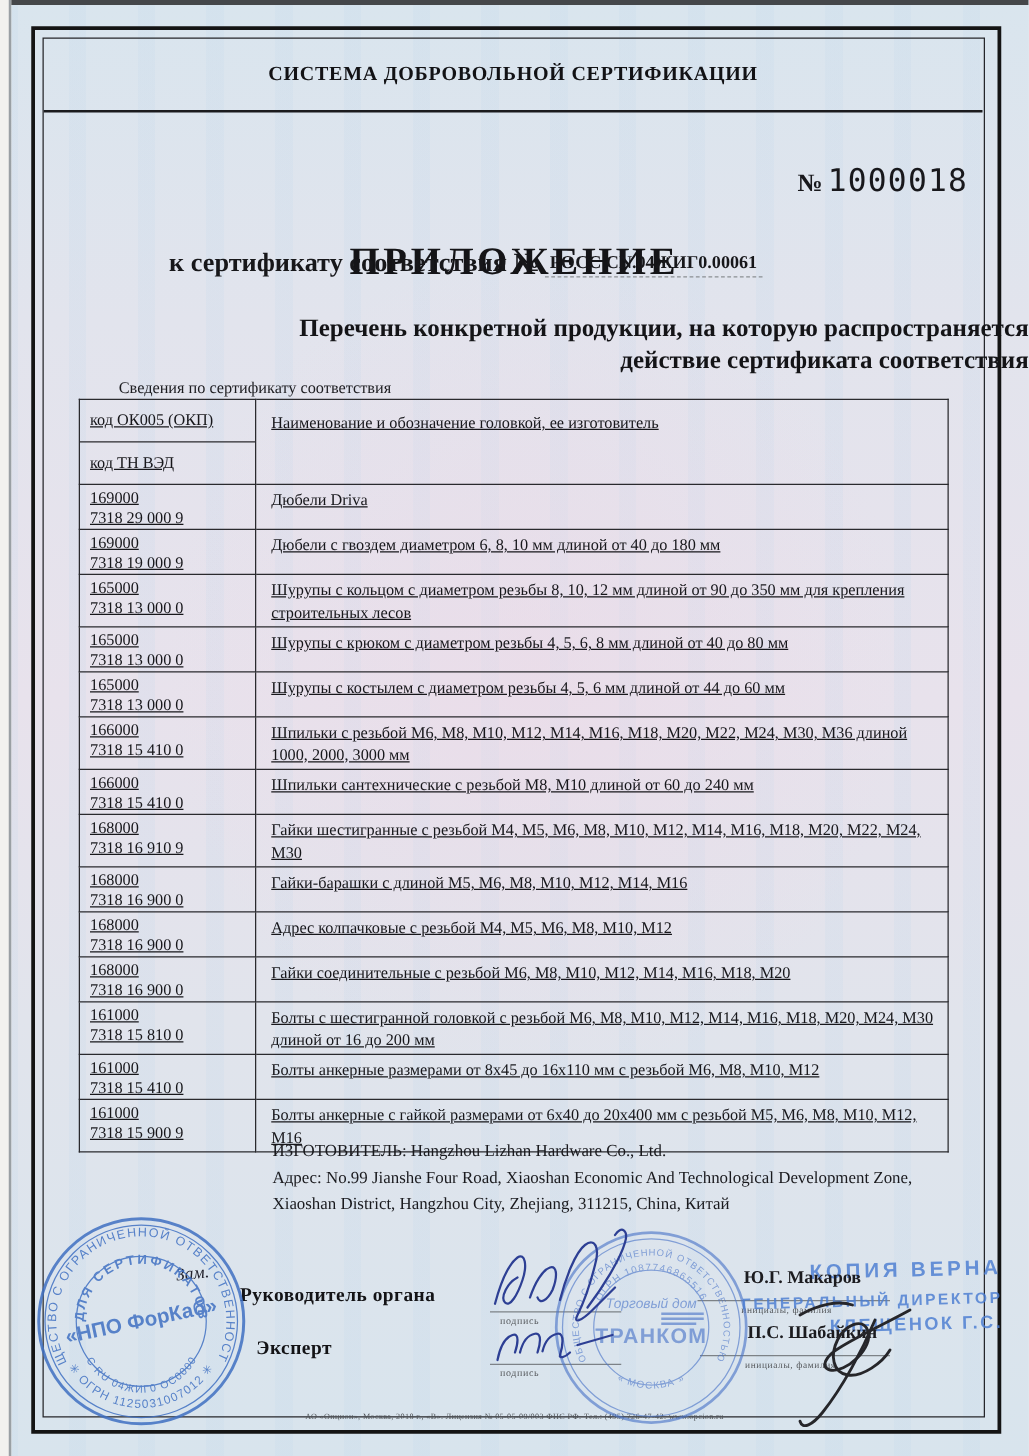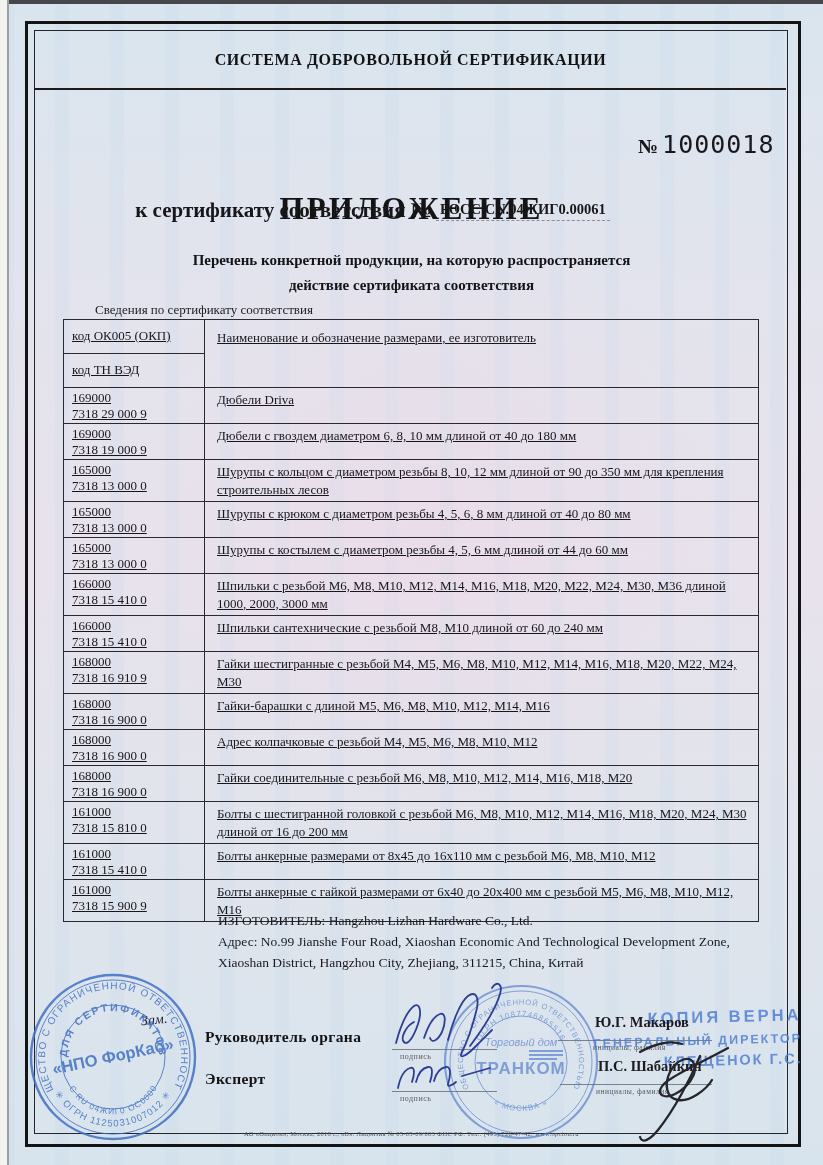--- a/index.html
+++ b/index.html
@@ -19,21 +19,21 @@
     display:flex;align-items:center;justify-content:center;}
   .header-band .t{font-weight:bold;font-size:16px;letter-spacing:0.6px;color:#121215;}
   .doc-num{position:absolute;left:638px;top:130px;white-space:nowrap;color:#18181c;}
   .doc-num .nosign{font-size:20px;font-weight:bold;}
   .doc-num .digits{font-family:"DejaVu Sans Mono",monospace;font-size:25px;letter-spacing:1px;}
   .title{position:absolute;left:0;top:151px;width:823px;text-align:center;
     font-weight:bold;font-size:31px;letter-spacing:3px;color:#141417;margin-top:40px;}
   .certline{position:absolute;left:0;top:198px;width:745px;text-align:center;white-space:nowrap;color:#17171a;}
   .certline .pre{font-weight:bold;font-size:21px;}
   .certline .num{font-size:14.5px;font-weight:bold;border-bottom:1.5px dashed #8b8f93;padding:0 4px 3px 4px;position:relative;top:-3px;}
-  .desc{position:absolute;left:0;width:823px;text-align:center;font-weight:bold;font-size:15px;color:#141417;}
+  .desc{position:absolute;left:0;width:823px;text-align:right;font-weight:bold;font-size:20px;color:#141417;}
   .caption{position:absolute;left:95px;top:302px;font-size:13px;color:#1c1c20;}
   table.products{position:absolute;left:63px;top:319px;width:696px;border-collapse:collapse;
     font-size:13px;color:#17171b;}
   table.products th, table.products td{border:1.5px solid #2a2a2e;vertical-align:top;font-weight:normal;text-align:left;text-decoration:underline;}
   .col-code{width:140px;padding:0;}
   .hdr-top{border-bottom:1.5px solid #2a2a2e;padding:8px 6px 9px 8px;}
   .hdr-bottom{padding:8px 6px 9px 8px;}
   .col-name{padding:10px 10px 4px 12px;font-size:13px;}
   td.cell-code{padding:2px 4px 2px 8px;line-height:15.5px;}
   td.cell-name{padding:3px 10px 3px 12px;line-height:17.5px;}
@@ -83,21 +83,21 @@
 
   <div class="caption">Сведения по сертификату соответствия</div>
 
   <table class="products">
     <thead>
       <tr>
         <th class="col-code">
           <div class="hdr-top">код ОК005 (ОКП)</div>
           <div class="hdr-bottom">код ТН ВЭД</div>
         </th>
-        <th class="col-name">Наименование и обозначение размерами, ее изготовитель</th>
+        <th class="col-name">Наименование и обозначение головкой, ее изготовитель</th>
       </tr>
     </thead>
     <tbody id="rows">
     <tr>
       <td class="cell-code">
         <div class="okp">169000</div>
         <div class="tnved">7318 29 000 9</div>
       </td>
       <td class="cell-name">Дюбели Driva</td>
     </tr>
@@ -230,21 +230,21 @@
       <text font-size="10" letter-spacing="1.2"><textPath href="#arcOutTop" startOffset="50%" text-anchor="middle">ОБЩЕСТВО С ОГРАНИЧЕННОЙ ОТВЕТСТВЕННОСТЬЮ</textPath></text>
       <text font-size="10.5" font-weight="bold" letter-spacing="2"><textPath href="#arcInTop" startOffset="50%" text-anchor="middle">ДЛЯ СЕРТИФИКАТОВ</textPath></text>
       <text font-size="8.5" letter-spacing="1"><textPath href="#arcInBot" startOffset="50%" text-anchor="middle">AC RU 04ЖИГ0 ОС00003</textPath></text>
       <text font-size="9.5" letter-spacing="1"><textPath href="#arcOutBot" startOffset="50%" text-anchor="middle">✳ ОГРН 1125031007012 ✳</textPath></text>
       <text x="101" y="106" font-size="16.5" font-weight="bold" text-anchor="middle" transform="rotate(-12 101 101)">«НПО ФорКаб»</text>
     </g>
   </svg>
 
   <div class="zam">Зам.</div>
 
-  <div class="sig-label" style="left:205px;top:1028px">Руководитель органа</div>
+  <div class="sig-label" style="left:192px;top:1028px">Руководитель органа</div>
   <div class="sig-label" style="left:205px;top:1070px">Эксперт</div>
 
   <div class="sig-line" style="left:392px;top:1049px;width:105px"></div>
   <div class="tiny-label" style="left:400px;top:1052px">подпись</div>
   <div class="sig-line" style="left:392px;top:1091px;width:105px"></div>
   <div class="tiny-label" style="left:400px;top:1094px">подпись</div>
 
   <div class="sig-name" style="left:595px;top:1014px">Ю.Г. Макаров</div>
   <div class="sig-line" style="left:558px;top:1040px;width:154px"></div>
   <div class="tiny-label" style="left:593px;top:1043px;font-size:7.5px">инициалы, фамилия</div>

